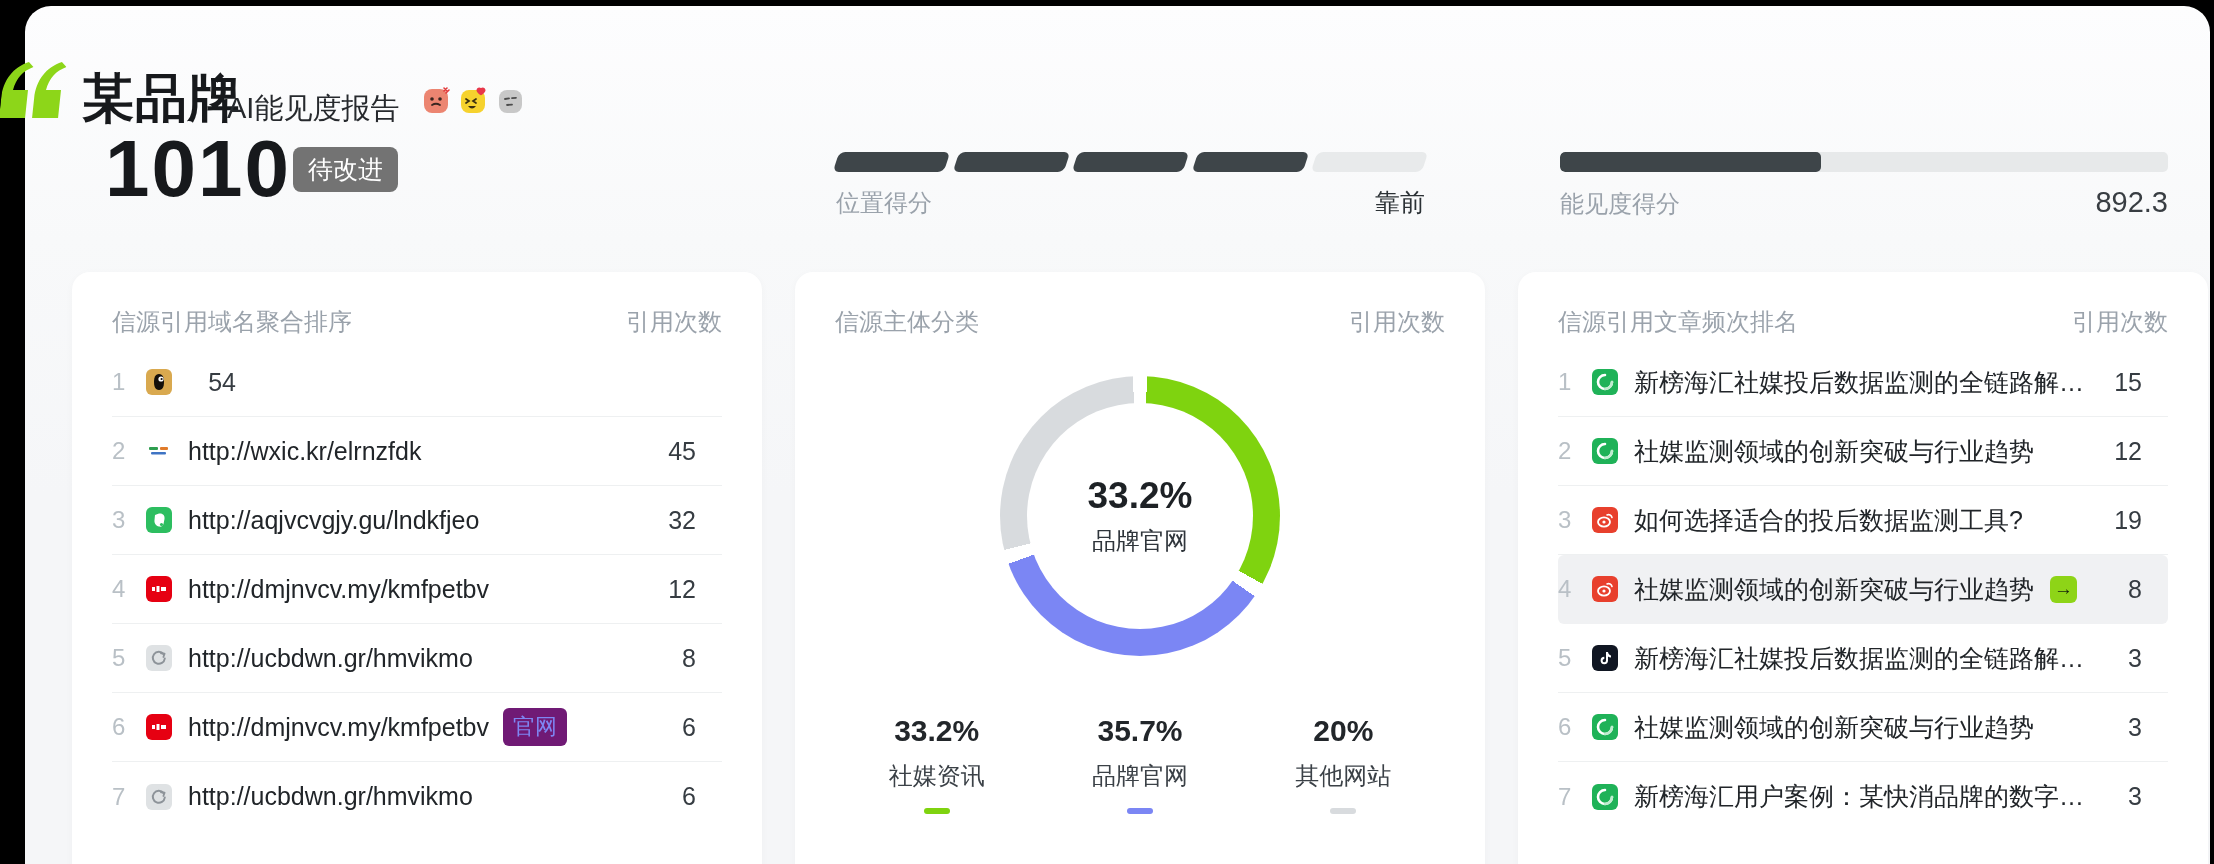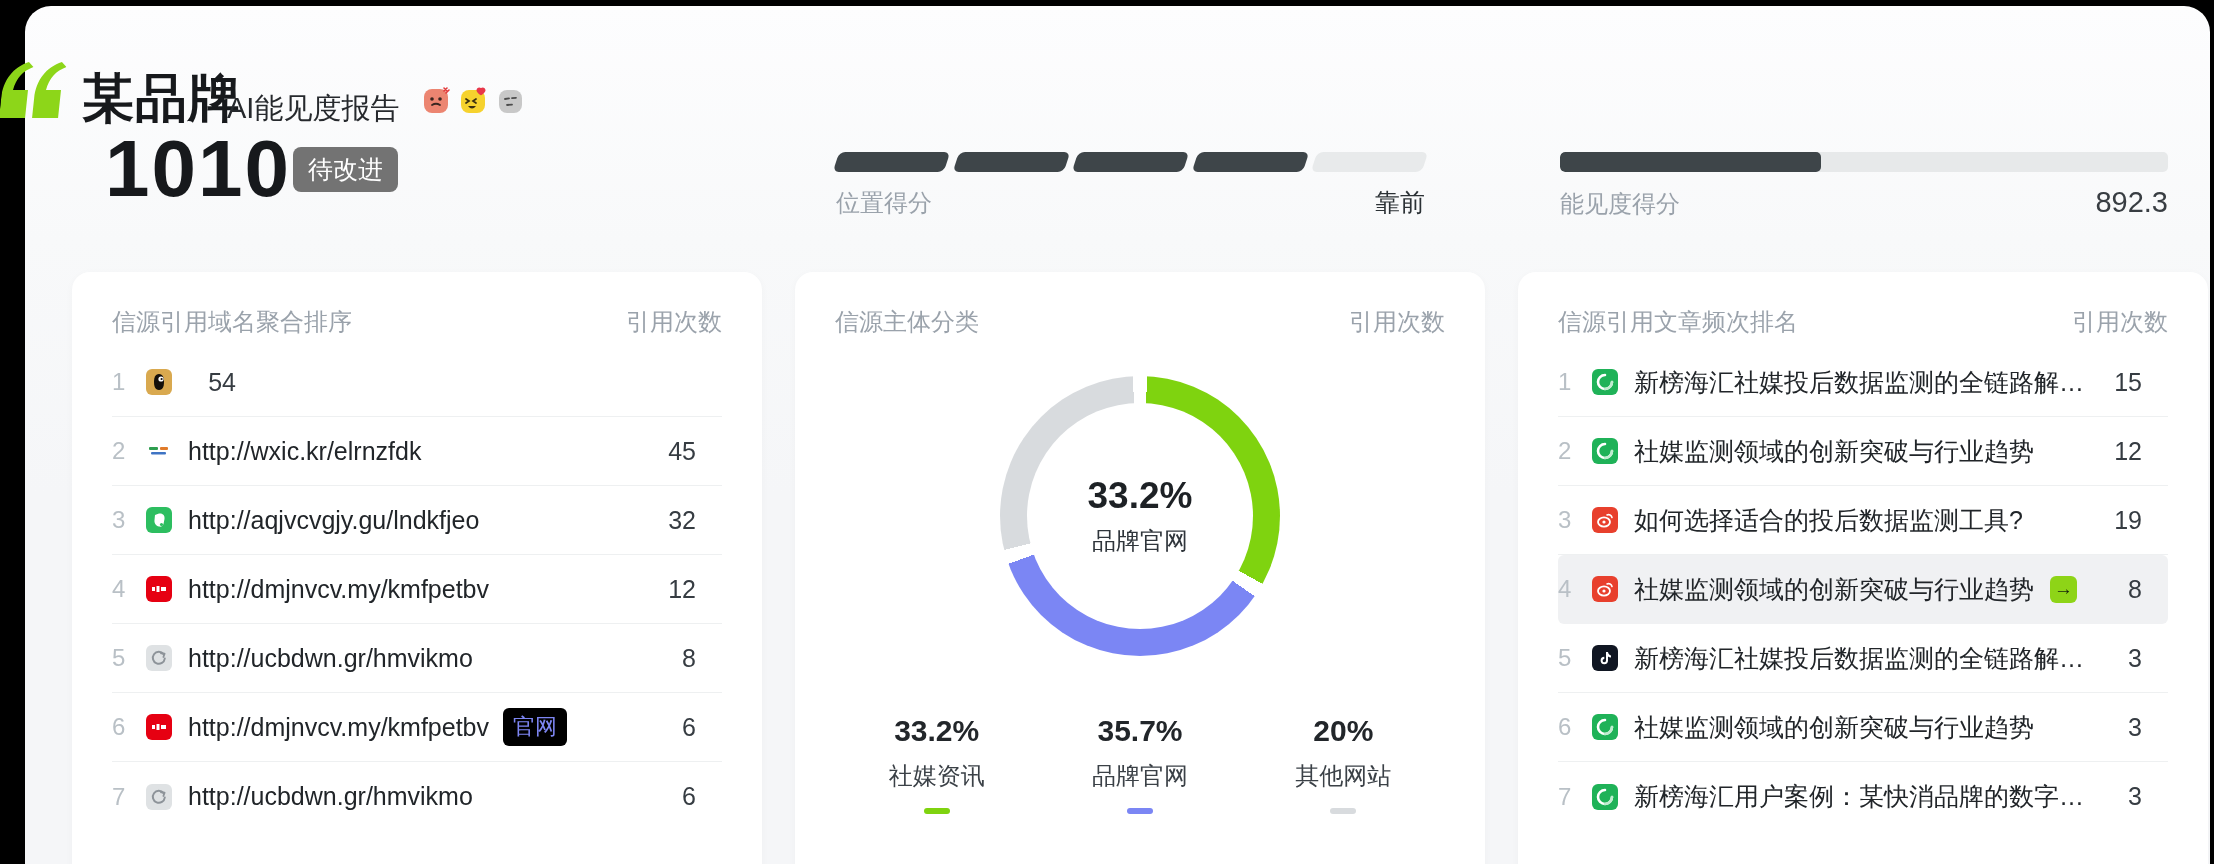--- a/index.html
+++ b/index.html
@@ -56,21 +56,21 @@
   .fav.penguin { background:#d9a94f; }
   .fav.minitext { background:#fff; }
   .fav.evernote { background:#2dbe60; }
   .fav.redsq { background:#e60012; color:#fff; font-size:8px; font-weight:700; letter-spacing:0; }
   .fav.grayswirl { background:#dfe2e4; }
   .fav.wechat { background:#1fb258; }
   .fav.weibo { background:#e8402d; }
   .fav.tiktok { background:#101622; color:#fff; font-size:17px; }
   .item-text { flex:1; font-size:25px; color:#212529; white-space:nowrap; overflow:hidden; text-overflow:ellipsis; }
   .count { font-size:25px; color:#363c42; margin-left:10px; padding-right:26px; min-width:64px; text-align:right; flex:none; }
-  .tag-badge { background:#000000; color:#7e86f3; font-size:22px; padding:4px 10px; border-radius:6px; margin-left:14px; flex:none; }
+  .tag-badge { background:#701a75; color:#7e86f3; font-size:22px; padding:4px 10px; border-radius:6px; margin-left:14px; flex:none; }
   .arrow-badge { width:27px; height:27px; background:#8ed417; border-radius:6px; margin-left:16px; flex:none; display:flex; align-items:center; justify-content:center; color:#15210b; font-size:19px; font-weight:700; }
 
   
   .donut-wrap { position:relative; width:280px; height:280px; margin:38px auto 0; }
   .donut {
     width:100%; height:100%; border-radius:50%;
     background:conic-gradient(from 0deg,
       #ffffff 0deg 3deg,
       #7fd30f 3deg 119deg,
       #ffffff 119deg 125deg,

